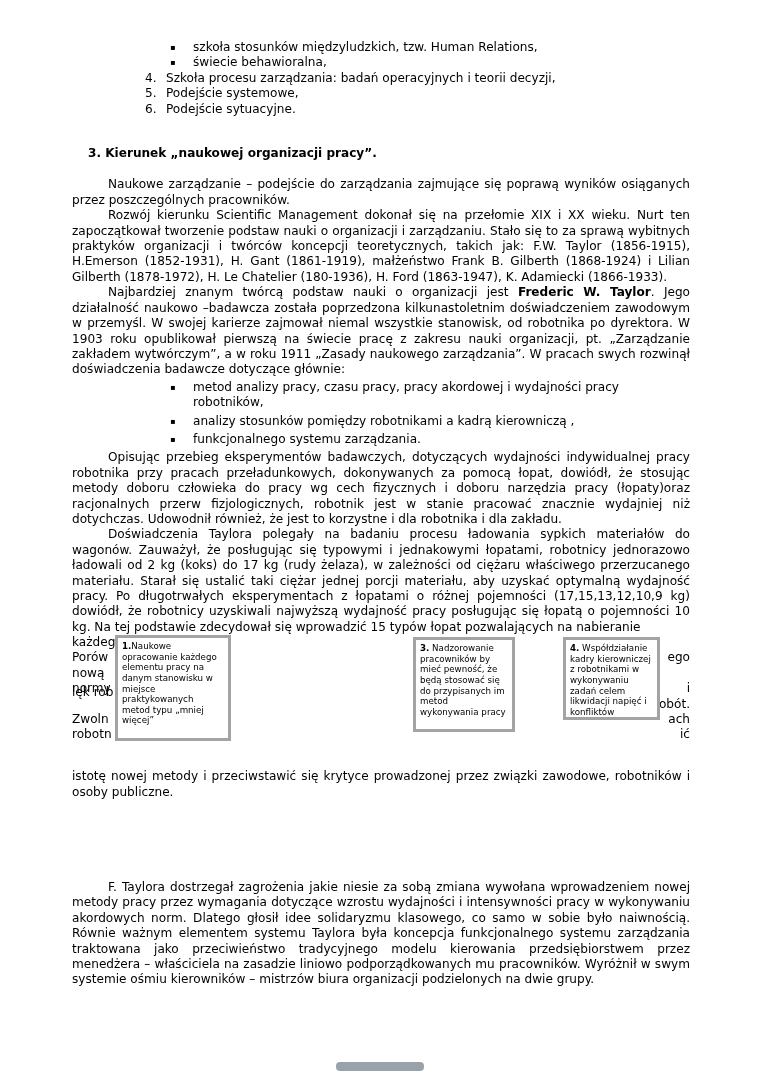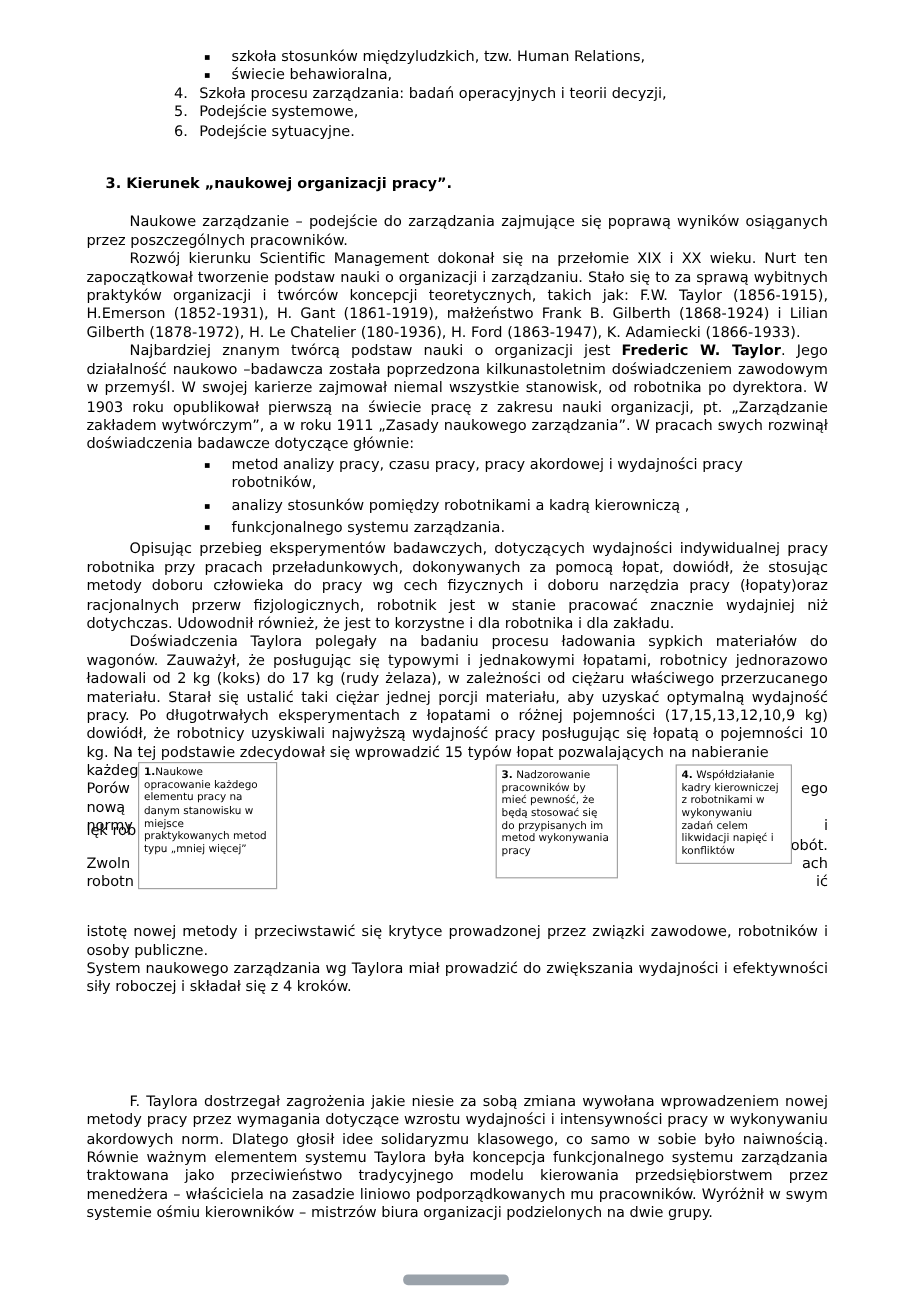--- a/index.html
+++ b/index.html
@@ -19,21 +19,21 @@
   .row-n{display:flex;margin-left:73px;}
   .row-n .nm{flex:none;width:21px;}
   .heading{font-weight:bold;text-align:left;margin:29px 0 16px 16px;}
   .bullets2{margin:2px 0 2px 0;}
   .bullets2 .row-b{margin-bottom:3px;}
   .obscured{position:relative;height:117px;}
   .frag{position:absolute;white-space:nowrap;}
   .frag.r{right:0;text-align:right;}
   .step{
     position:absolute;box-sizing:border-box;
-    border:1px solid #a3a3a3;background:#fff;
+    border:3px solid #a3a3a3;background:#fff;
     font-size:8.7px;line-height:10.6px;padding:3px 4px;text-align:left;
   }
   .step b{font-weight:bold;}
   .s1{left:43px;top:0;width:116px;height:106px;}
   .s2{left:193px;top:0;width:99px;height:90px;}
   .s3{left:341px;top:2px;width:102px;height:95px;}
   .s4{left:491px;top:2px;width:97px;height:83px;}
   .tail{margin-top:17px;}
   .final{margin-top:80px;}
   .scroll-handle{
@@ -107,19 +107,18 @@
     <div class="frag r" style="top:62px">i robót.</div>
     <div class="frag r" style="top:77px">ach</div>
     <div class="frag r" style="top:92px">ić</div>
 
     <div class="step s1"><b>1.</b><span>Naukowe opracowanie każdego elementu pracy na danym stanowisku w miejsce praktykowanych metod typu „mniej więcej”</span></div>
     <div class="step s3"><b>3.</b><span> Nadzorowanie pracowników by mieć pewność, że będą stosować się do przypisanych im metod wykonywania pracy</span></div>
     <div class="step s4"><b>4.</b><span> Współdziałanie kadry kierowniczej z robotnikami w wykonywaniu zadań celem likwidacji napięć i konfliktów</span></div>
   </div>
 
   <p class="tail">istotę nowej metody i przeciwstawić się krytyce prowadzonej przez związki zawodowe, robotników i osoby publiczne.</p>
-  <p>System naukowego zarządzania wg Taylora miał prowadzić do zwiększania wydajności i efektywności siły roboczej i składał się z 4 kroków.</p>
 
   <p class="ind final">F. Taylora dostrzegał zagrożenia jakie niesie za sobą zmiana wywołana wprowadzeniem nowej metody pracy przez wymagania dotyczące wzrostu wydajności i intensywności pracy w wykonywaniu akordowych norm. Dlatego głosił idee solidaryzmu klasowego, co samo w sobie było naiwnością. Równie ważnym elementem systemu Taylora była koncepcja funkcjonalnego systemu zarządzania traktowana jako przeciwieństwo tradycyjnego modelu kierowania przedsiębiorstwem przez menedżera – właściciela na zasadzie liniowo podporządkowanych mu pracowników. Wyróżnił w swym systemie ośmiu kierowników – mistrzów biura organizacji podzielonych na dwie grupy.</p>
 
 </div>
 
 <div class="scroll-handle"></div>
 
 </body></html>

